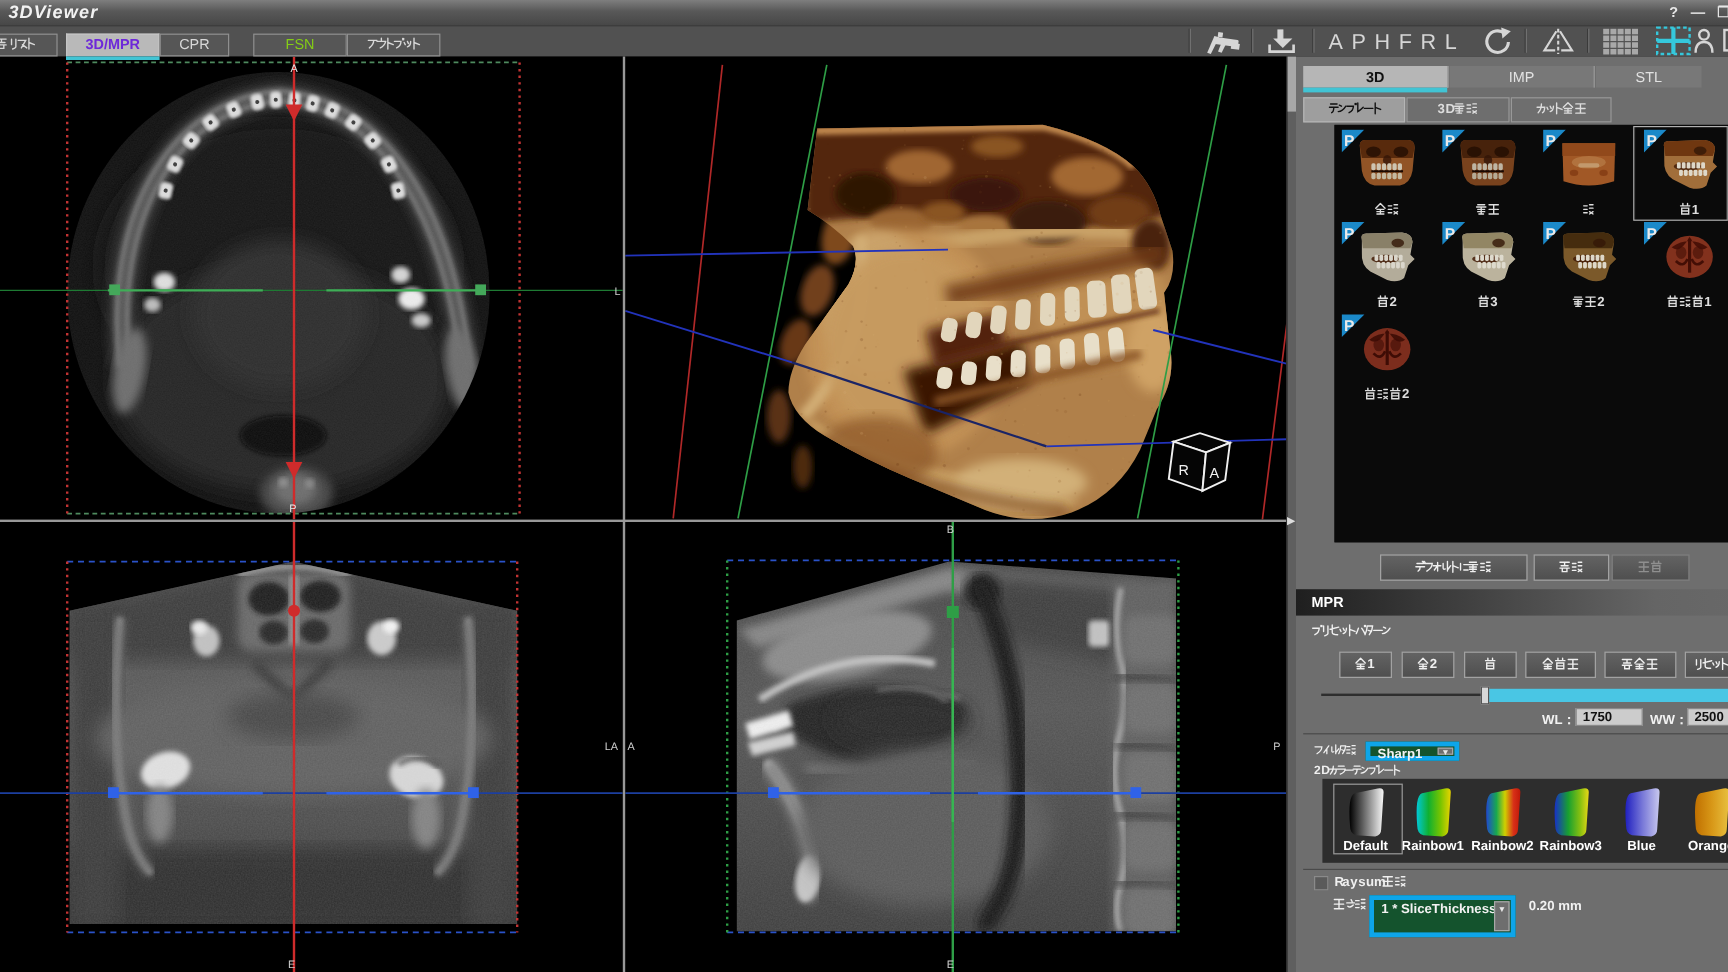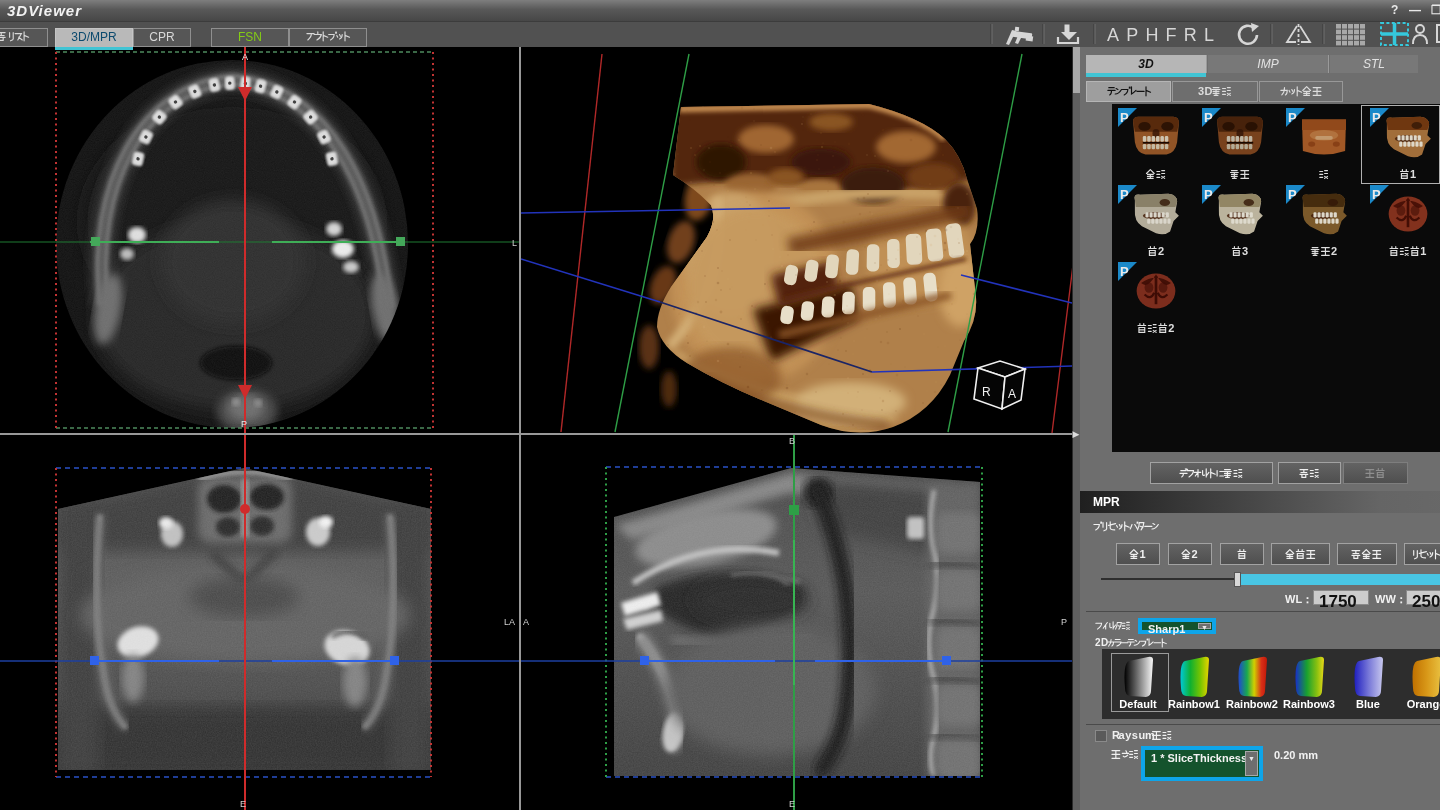--- a/index.html
+++ b/index.html
@@ -3,48 +3,48 @@
 font-family:"Liberation Sans",sans-serif;}
 *{box-sizing:border-box;}
 .abs{position:absolute;}
 #titlebar{left:0;top:0;width:1440px;height:21px;
 background:linear-gradient(#7e7e7e,#585858 45%,#474747);}
 #logo{left:7px;top:2px;color:#f2f2f2;font-size:15px;font-weight:bold;font-style:italic;letter-spacing:1px;}
 
 #band{left:0;top:21px;width:1440px;height:26px;background:#515151;border-top:1px solid #3c3c3c;}
 .tab{position:absolute;top:28px;height:19px;border:1px solid #8f8f8f;background:#565656;
 color:#d8d8d8;font-size:12px;text-align:center;line-height:17px;}
-.tab.active{background:#b9b9b9;color:#0c4a6e;font-weight:normal;border-color:#c5c5c5;border-bottom:none;}
+.tab.active{background:#b9b9b9;color:#6d28d9;font-weight:bold;border-color:#c5c5c5;border-bottom:none;}
 .tab.active:after{content:"";position:absolute;left:-1px;right:-1px;bottom:-3px;height:3px;background:#41c4d4;}
 #viewport{left:0;top:47px;width:1072px;height:763px;background:#000;}
 #vdiv{left:519px;top:47px;width:2px;height:763px;background:#989898;}
 #hdiv{left:0;top:433px;width:1072px;height:2px;background:#989898;}
 #strip{left:1072px;top:47px;width:8px;height:763px;background:#5f5f5f;border-left:1px solid #2a2a2a;}
 #stripthumb{left:1073px;top:47px;width:7px;height:46px;background:#a8a8a8;}
 #striparrow{left:1072px;top:427px;width:8px;height:14px;color:#ddd;font-size:9px;line-height:14px;text-align:center;}
 #panel{left:1080px;top:47px;width:360px;height:763px;background:#6e6e6e;}
 .ptab{position:absolute;top:55px;height:18px;background:#787878;color:#e2e2e2;font-size:12px;
-text-align:center;line-height:18px;border-right:1px solid #9a9a9a;font-style:italic;}
+text-align:center;line-height:18px;border-right:1px solid #9a9a9a;}
 .ptab.active{background:#b6b6b6;color:#111;font-weight:bold;}
 .ptab.active:after{content:"";position:absolute;left:0;right:0;bottom:-4px;height:4px;background:#41c4d4;}
 .stab{position:absolute;top:81px;height:21px;border:1px solid #989898;background:#6e6e6e;
 color:#dcdcdc;font-size:11px;text-align:center;line-height:19px;}
 .stab.active{background:#9e9e9e;color:#111;border-color:#b5b5b5;}
 #tplarea{left:1112px;top:104px;width:328px;height:348px;background:#0a0a0a;}
 .btn{position:absolute;background:linear-gradient(#636363,#4f4f4f);border:1px solid #a2a2a2;
 color:#f0f0f0;font-size:11px;font-weight:bold;text-align:center;}
 .btn.dis{color:#8f8f8f;border-color:#7e7e7e;}
 #mprbar{left:1080px;top:491px;width:416px;height:22px;
 background:linear-gradient(90deg,#1f1f1f,#656565 72%,#6a6a6a);color:#fff;font-size:12px;font-weight:bold;
 line-height:22px;padding-left:13px;}
 .plabel{position:absolute;color:#f2f2f2;font-size:11px;font-weight:bold;}
 #slidertrack{left:1101px;top:578px;width:136px;height:2px;background:#2e2e2e;}
 #sliderbar{left:1240px;top:574px;width:200px;height:11px;background:#49c6e4;}
 #sliderhandle{left:1234px;top:572px;width:7px;height:15px;background:#d8d8d8;border:1px solid #555;}
-.input{position:absolute;background:#cccccc;border:1px solid #8a8a8a;color:#111;font-size:17px;
+.input{position:absolute;background:#cccccc;border:1px solid #8a8a8a;color:#111;font-size:11px;
 font-weight:bold;padding:1px 0 0 5px;}
 .combo{position:absolute;border:4px solid #0ea5e9;background:#14532d;color:#f2f2f2;
 font-size:11px;font-weight:bold;}
 .combo .txt{position:absolute;left:6px;top:1px;}
 .combo .cbtn{position:absolute;right:1px;top:1px;bottom:1px;width:13px;border:1px solid #a8a8a8;
 background:#6e6e6e;color:#e8e8e8;font-size:7px;text-align:center;}
 .sep{position:absolute;height:1px;background:#4a4a4a;}
 #swatchpanel{left:1102px;top:649px;width:338px;height:70px;background:#2d2d2d;}
 #chk{left:1095px;top:730px;width:12px;height:12px;background:#5a5a5a;border:1px solid #8a8a8a;}
 svg{position:absolute;display:block;}

